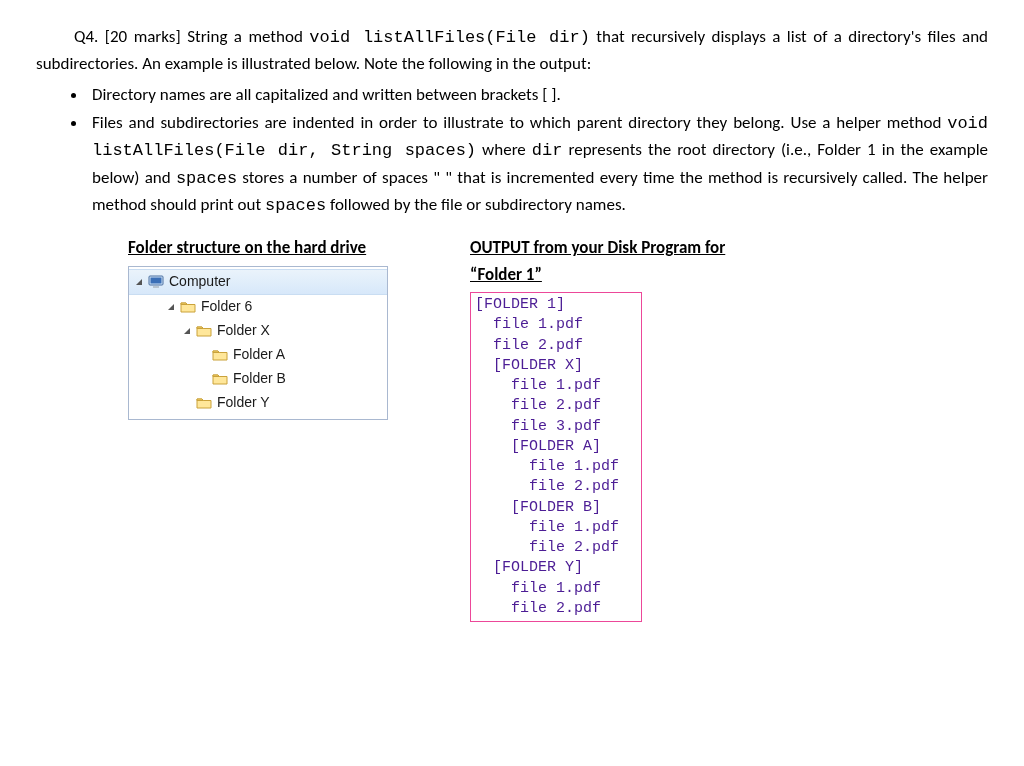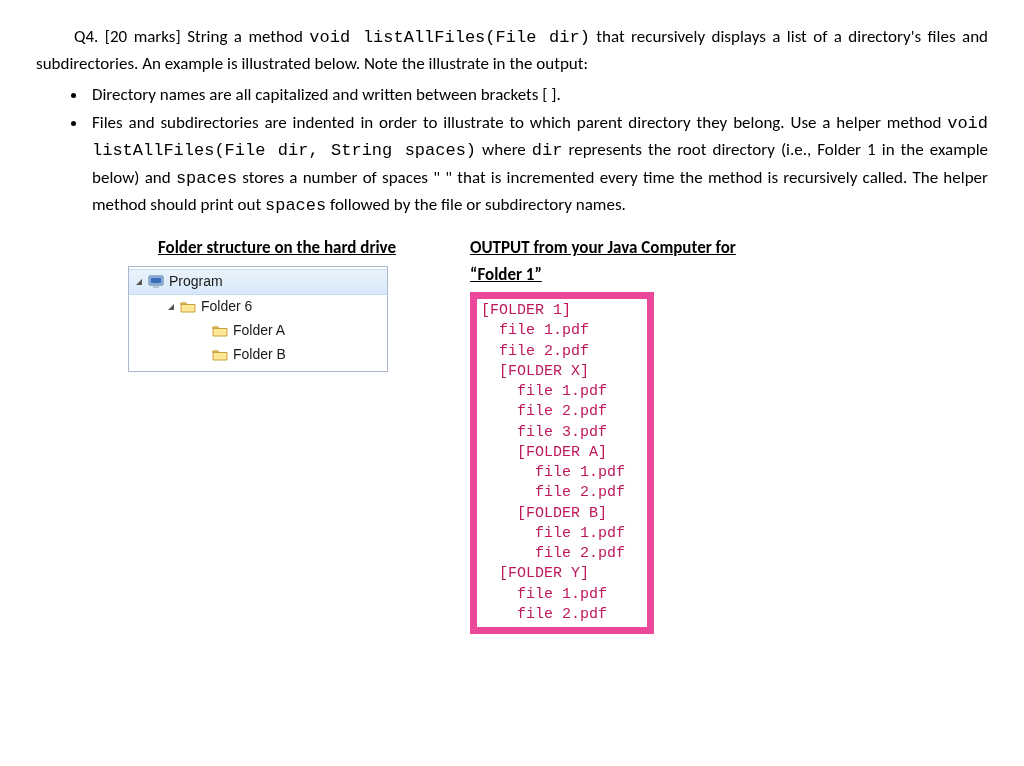--- a/index.html
+++ b/index.html
@@ -32,21 +32,21 @@
     margin-bottom: 2px;
     padding-left: 4px;
   }
   .columns {
     display: flex;
     gap: 44px;
     margin-top: 16px;
     margin-left: 92px;
   }
   .col { flex: 0 0 auto; }
-  .col-left { width: 298px; text-align: center; }
+  .col-left { width: 298px; }
   .col-right { width: 300px; }
   .col-title {
     font-weight: bold;
     text-decoration: underline;
     margin-bottom: 4px;
   }
   
   .tree {
     border: 1px solid #a9b8d0;
     font-family: "Segoe UI", Tahoma, sans-serif;
@@ -76,37 +76,37 @@
     justify-content: center;
   }
   .arrow svg { display:block; }
   .icon {
     display: inline-flex;
     width: 18px; height: 18px;
     margin-right: 4px;
     align-items: center; justify-content: center;
   }
   .output-box {
-    border: 7px solid #ec4899;
+    border: 1px solid #ec4899;
     font-family: "Courier New", monospace;
     font-size: 15px;
     line-height: 1.35;
     white-space: pre;
     padding: 2px 4px;
     width: 162px;
-    color: #be185d;
+    color: #4c1d95;
   }
 </style>
 </head>
 <body>
 
 <div class="question">
   <span class="q-indent">
     <span>Q4.</span>
-    <span class="bold">[20 marks]</span><span> String a method </span><span class="mono">void listAllFiles(File dir)</span><span> that recursively displays a list of a directory's files and subdirectories. An example is illustrated below. </span><span class="bold">Note the illustrate in the output</span><span>:</span>
+    <span class="bold">[20 marks]</span><span> String a method </span><span class="mono">void listAllFiles(File dir)</span><span> that recursively displays a list of a directory's files and subdirectories. An example is illustrated below. </span><span class="bold">Note the following in the output</span><span>:</span>
   </span>
 </div>
 
 <ul class="bullets">
   <li>
     <span>Directory names are all capitalized and written between brackets [ ].</span>
   </li>
   <li>
     <span>Files and subdirectories are indented in order to illustrate to which parent directory they belong. Use a helper method </span><span class="mono">void listAllFiles(File dir, String spaces)</span><span> where </span><span class="mono">dir</span><span> represents the root directory (i.e., Folder 1 in the example below) and </span><span class="mono">spaces</span><span> stores a number of spaces "   " that is incremented every time the method is recursively called. The helper method should print out </span><span class="mono">spaces</span><span> followed by the file or subdirectory names.</span>
   </li>
@@ -123,21 +123,21 @@
               <path d="M7 2 L7 8 L1 8 Z" fill="#555"></path>
             </svg>
           </span>
           <span class="icon">
             <svg width="16" height="16" viewBox="0 0 16 16">
               <rect x="1" y="2" width="14" height="9" rx="1" fill="#cfe3f7" stroke="#4a6fa0"></rect>
               <rect x="2.5" y="3.5" width="11" height="6" fill="#3b6fb7"></rect>
               <rect x="5" y="12" width="6" height="2" fill="#b8c4d0"></rect>
             </svg>
           </span>
-          <span>Program</span>
+          <span>Computer</span>
         </div>
         <div class="tree-row">
           <span class="spacer"></span>
           <span class="spacer"></span>
           <span class="arrow">
             <svg width="9" height="9" viewBox="0 0 9 9">
               <path d="M7 2 L7 8 L1 8 Z" fill="#555"></path>
             </svg>
           </span>
           <span class="icon">
@@ -145,20 +145,37 @@
               <path d="M1 4 L6 4 L7.5 5.5 L15 5.5 L15 13 L1 13 Z" fill="#ffe79a" stroke="#caa23b"></path>
               <path d="M1 4 L6 4 L7.5 5.5 L1 5.5 Z" fill="#f4d26b" stroke="#caa23b"></path>
             </svg>
           </span>
           <span>Folder 6</span>
         </div>
         <div class="tree-row">
           <span class="spacer"></span>
           <span class="spacer"></span>
           <span class="spacer"></span>
+          <span class="arrow">
+            <svg width="9" height="9" viewBox="0 0 9 9">
+              <path d="M7 2 L7 8 L1 8 Z" fill="#555"></path>
+            </svg>
+          </span>
+          <span class="icon">
+            <svg width="16" height="16" viewBox="0 0 16 16">
+              <path d="M1 4 L6 4 L7.5 5.5 L15 5.5 L15 13 L1 13 Z" fill="#ffe79a" stroke="#caa23b"></path>
+              <path d="M1 4 L6 4 L7.5 5.5 L1 5.5 Z" fill="#f4d26b" stroke="#caa23b"></path>
+            </svg>
+          </span>
+          <span>Folder X</span>
+        </div>
+        <div class="tree-row">
+          <span class="spacer"></span>
+          <span class="spacer"></span>
+          <span class="spacer"></span>
           <span class="spacer"></span>
           <span class="arrow"></span>
           <span class="icon">
             <svg width="16" height="16" viewBox="0 0 16 16">
               <path d="M1 4 L6 4 L7.5 5.5 L15 5.5 L15 13 L1 13 Z" fill="#ffe79a" stroke="#caa23b"></path>
               <path d="M1 4 L6 4 L7.5 5.5 L1 5.5 Z" fill="#f4d26b" stroke="#caa23b"></path>
             </svg>
           </span>
           <span>Folder A</span>
         </div>
@@ -168,27 +185,40 @@
           <span class="spacer"></span>
           <span class="spacer"></span>
           <span class="arrow"></span>
           <span class="icon">
             <svg width="16" height="16" viewBox="0 0 16 16">
               <path d="M1 4 L6 4 L7.5 5.5 L15 5.5 L15 13 L1 13 Z" fill="#ffe79a" stroke="#caa23b"></path>
               <path d="M1 4 L6 4 L7.5 5.5 L1 5.5 Z" fill="#f4d26b" stroke="#caa23b"></path>
             </svg>
           </span>
           <span>Folder B</span>
+        </div>
+        <div class="tree-row">
+          <span class="spacer"></span>
+          <span class="spacer"></span>
+          <span class="spacer"></span>
+          <span class="arrow"></span>
+          <span class="icon">
+            <svg width="16" height="16" viewBox="0 0 16 16">
+              <path d="M1 4 L6 4 L7.5 5.5 L15 5.5 L15 13 L1 13 Z" fill="#ffe79a" stroke="#caa23b"></path>
+              <path d="M1 4 L6 4 L7.5 5.5 L1 5.5 Z" fill="#f4d26b" stroke="#caa23b"></path>
+            </svg>
+          </span>
+          <span>Folder Y</span>
         </div>
       </div>
   </div>
 
   <div class="col col-right">
     <div class="col-title">
-      <span>OUTPUT from your Java Computer for </span><span>“Folder 1”</span>
+      <span>OUTPUT from your Disk Program for </span><span>“Folder 1”</span>
     </div>
     <div class="output-box" id="output">[FOLDER 1]
   file 1.pdf
   file 2.pdf
   [FOLDER X]
     file 1.pdf
     file 2.pdf
     file 3.pdf
     [FOLDER A]
       file 1.pdf

